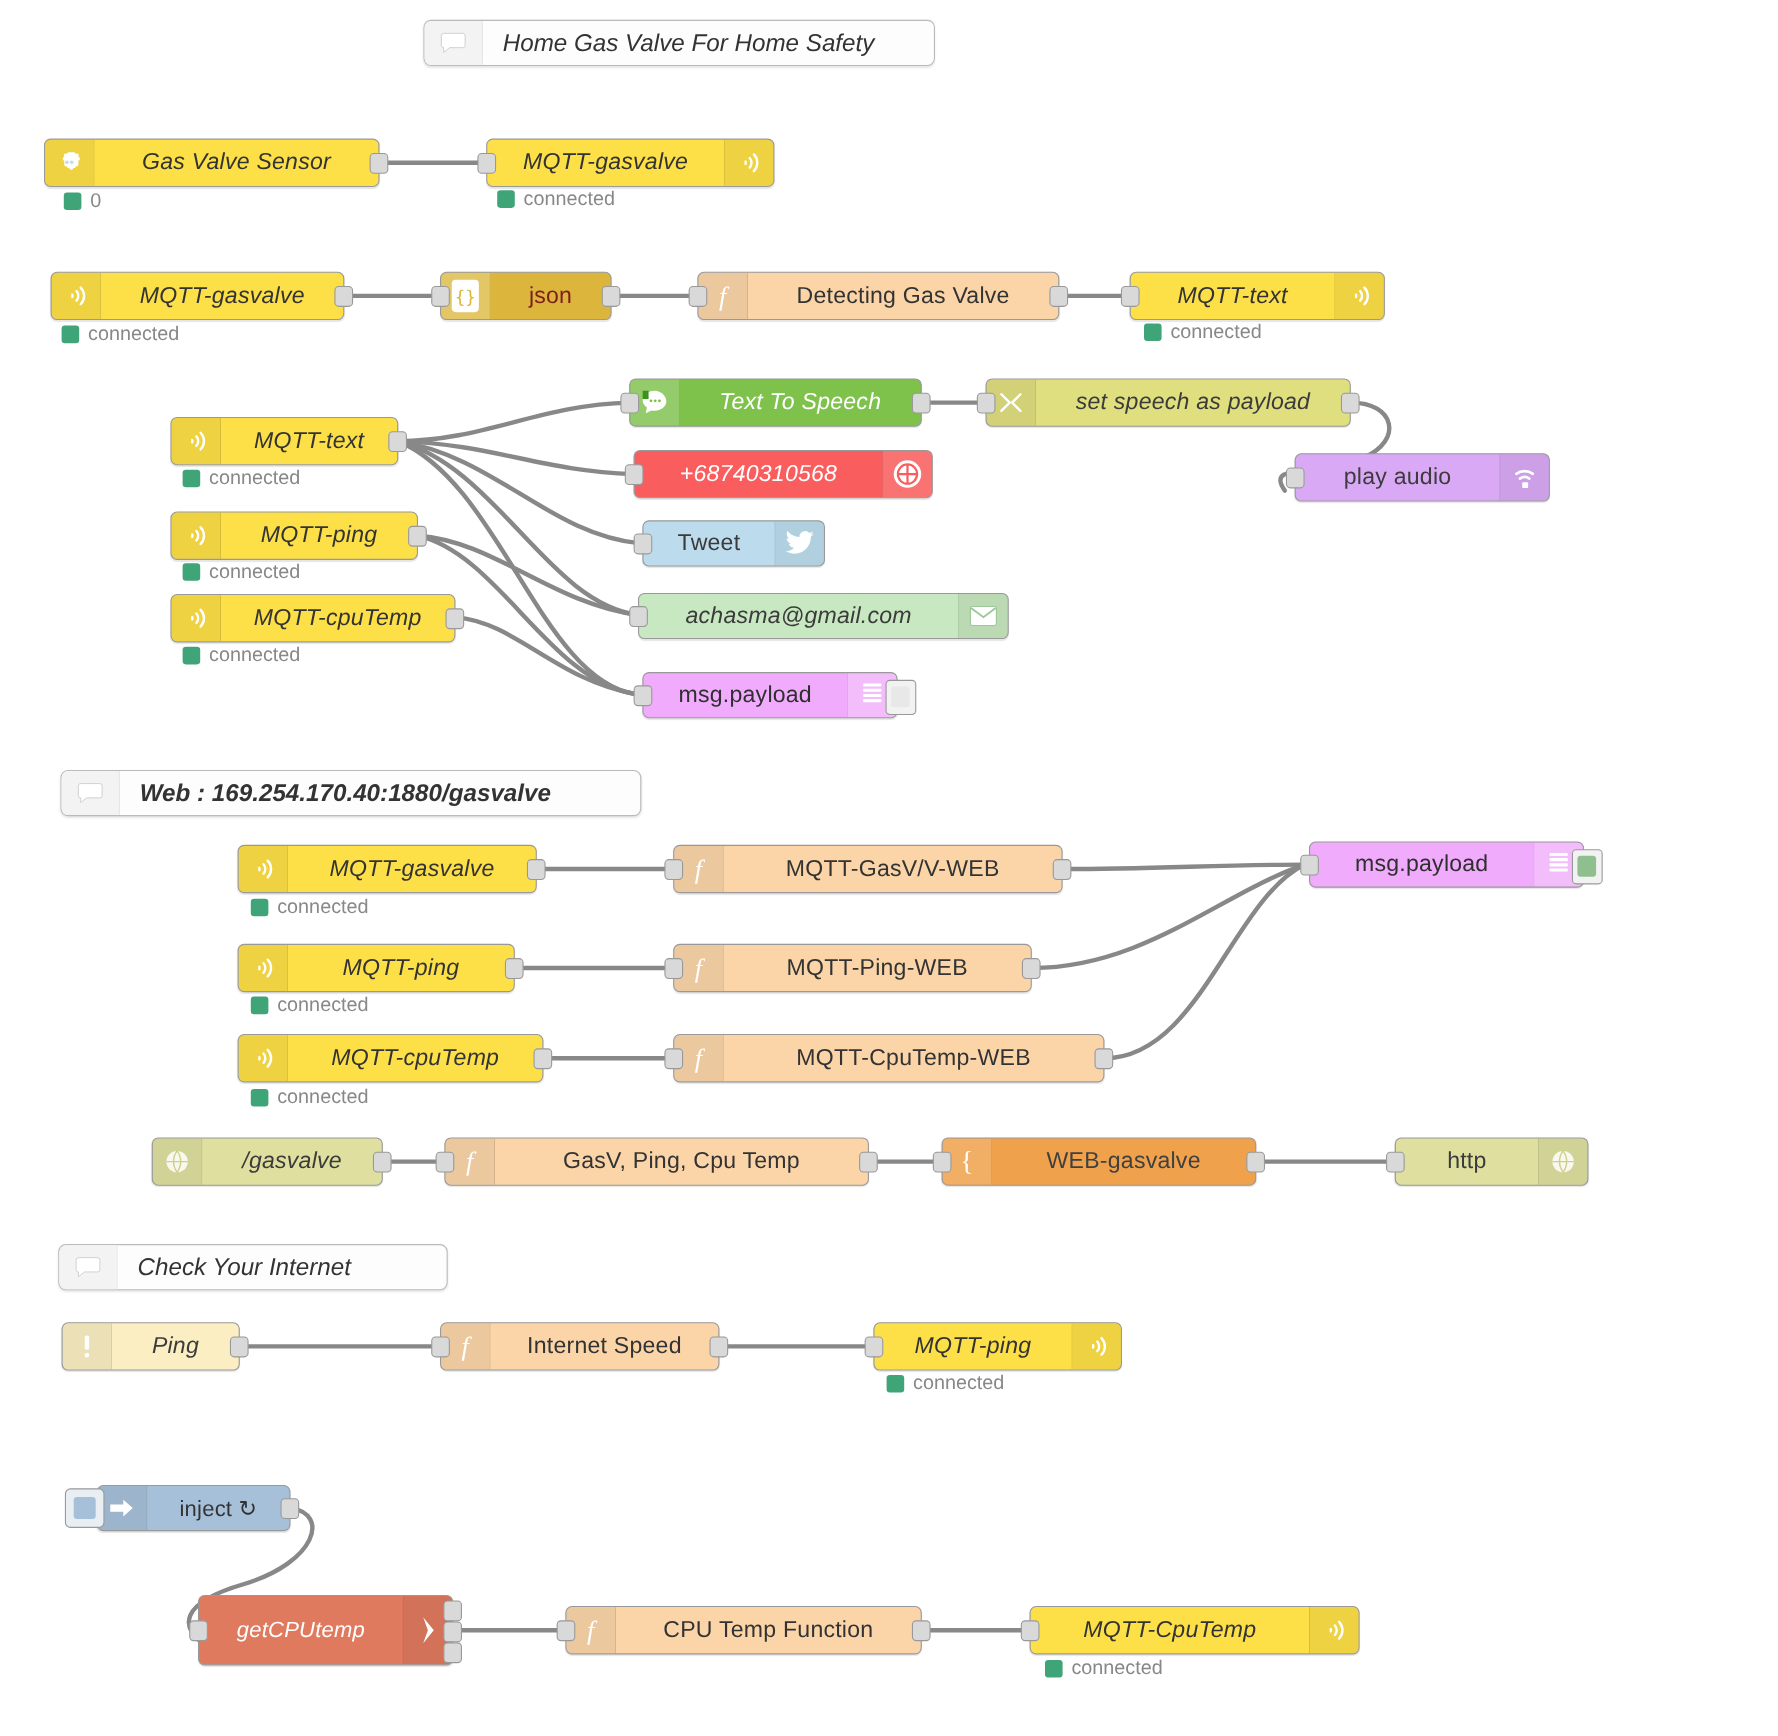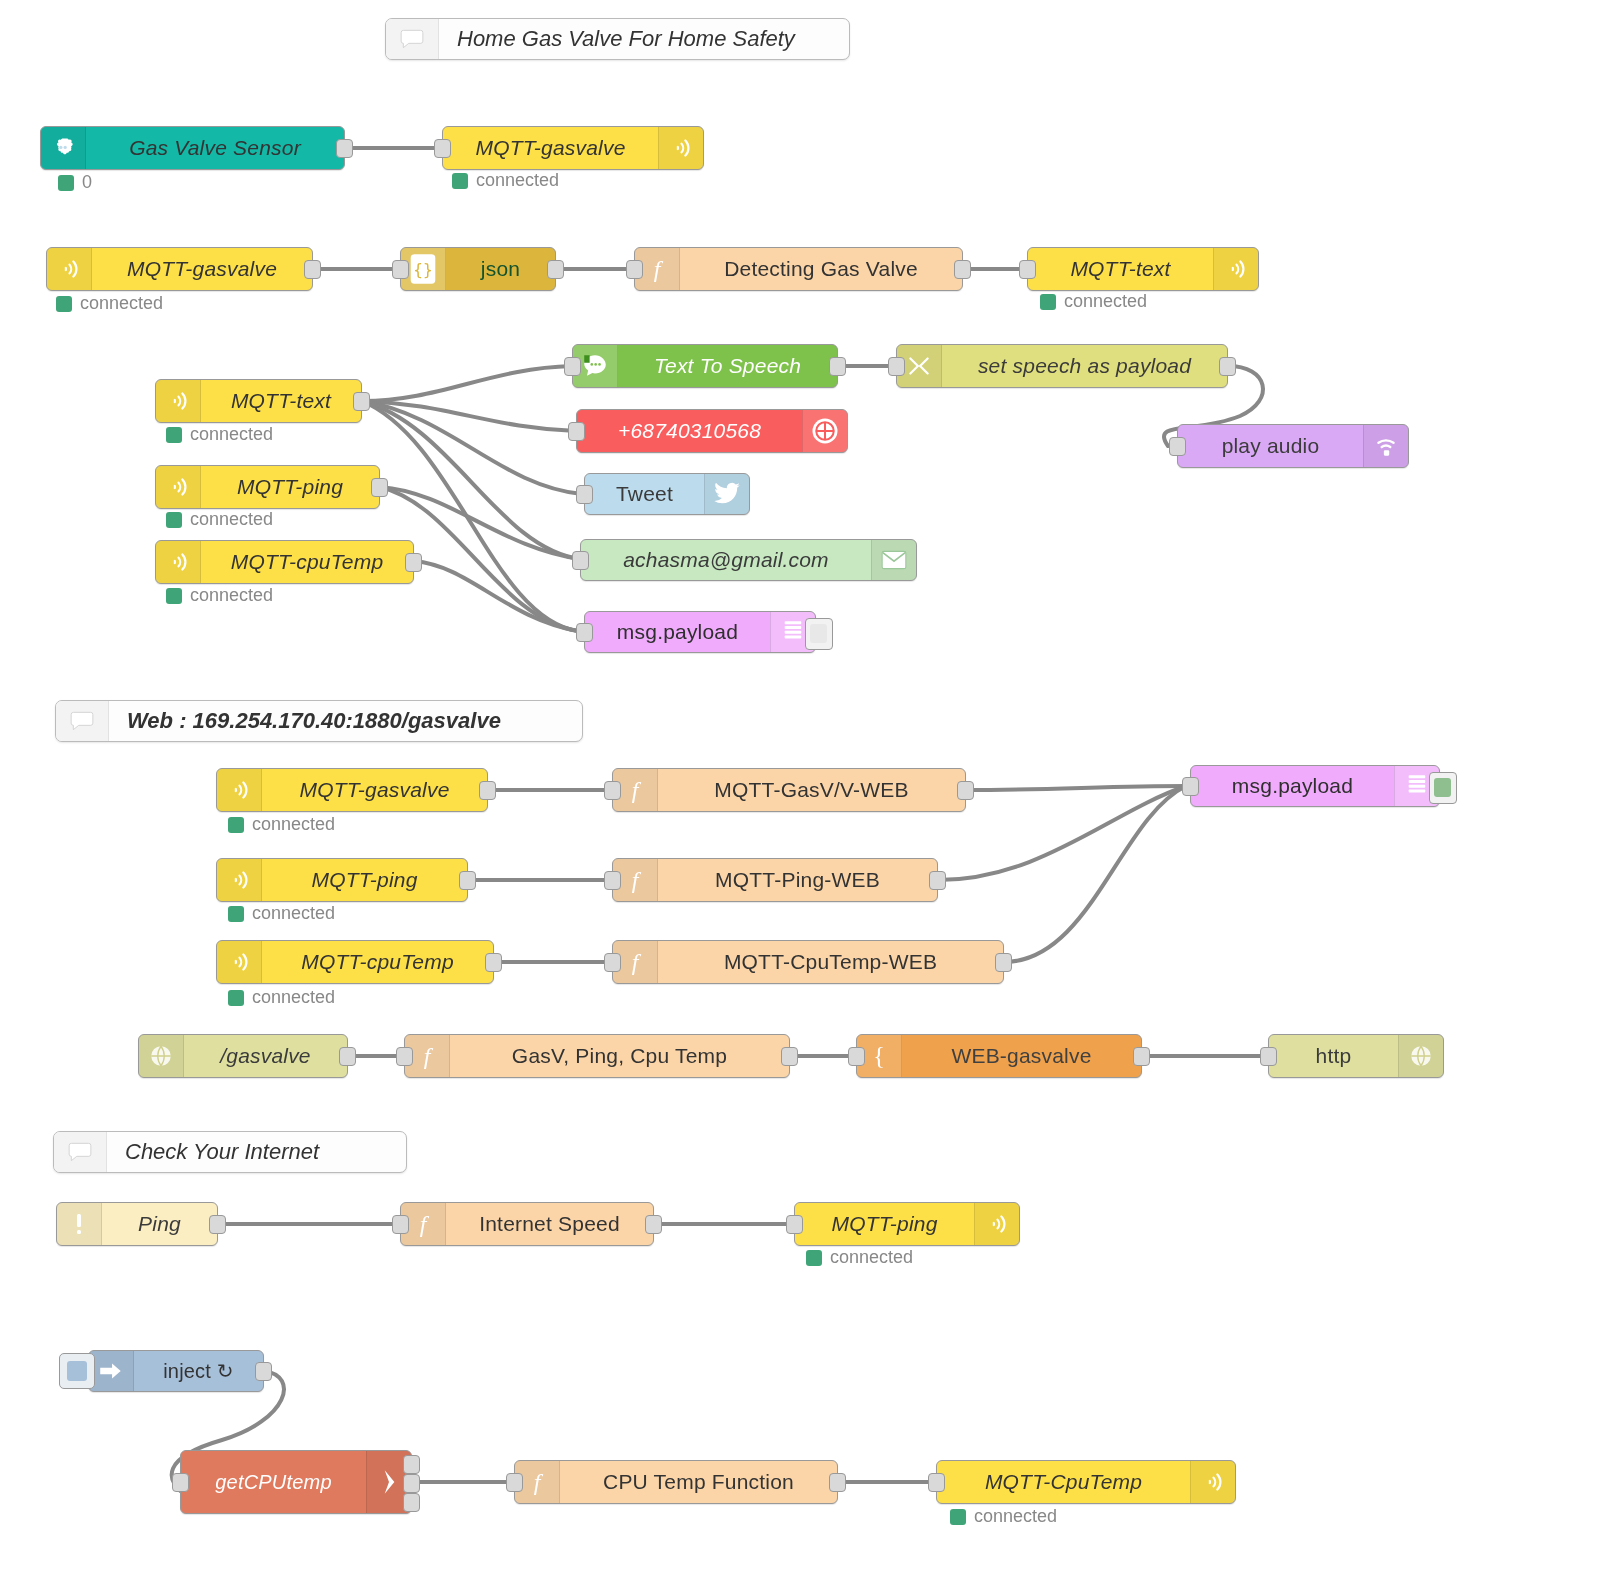--- a/index.html
+++ b/index.html
@@ -120,21 +120,21 @@
     align-items: center;
     padding-left: 18px;
     font-size: 22px;
     font-style: italic;
     color: #333;
     white-space: nowrap;
   }
 
   
   .c-mqtt   { background: #fde047; }
-  .c-rpi    { background: #14b8a6; }
+  .c-rpi    { background: #fde047; }
   .c-json   { background: #dcb63c; }
   .c-func   { background: #fbd5a8; }
   .c-tts    { background: #7ec14b; }
   .c-change { background: #e0df7f; }
   .c-sms    { background: #f95d5d; }
   .c-twitter{ background: #bcdced; }
   .c-email  { background: #c7e8c0; }
   .c-debug  { background: #f0abfc; }
   .c-audio  { background: #d9a9f5; }
   .c-httpin { background: #dfe0a0; }
@@ -327,21 +327,21 @@
   </div>
 
   <div class="node c-json" style="left:400px; top:247px; width:156px; height:44px;">
     <span class="port in" style="top:12px;"></span>
     <span class="iconbox left">
       <svg class="ic" width="30" height="32" viewBox="0 0 24 26">
         <rect x="2" y="1" width="20" height="24" rx="3" fill="#ffffff"></rect>
         <text x="12" y="18" font-size="13" font-family="monospace" text-anchor="middle" fill="#dcb63c">{}</text>
       </svg>
     </span>
-    <span class="label" style="color:#14532d;">json</span>
+    <span class="label" style="color:#7f1d1d;">json</span>
     <span class="port out" style="top:12px;"></span>
   </div>
 
   <div class="node c-func" style="left:634px; top:247px; width:329px; height:44px;">
     <span class="port in" style="top:12px;"></span>
     <span class="iconbox left">
       <svg class="ic" width="24" height="28" viewBox="0 0 24 28">
         <text x="12" y="22" font-size="24" font-style="italic" font-family="serif" text-anchor="middle" fill="#ffffff">f</text>
       </svg>
     </span>
@@ -494,21 +494,21 @@
         <g fill="none" stroke="#ffffff" stroke-width="2" stroke-linecap="round">
           <path d="M4 5l7 7-7 7"></path>
             <path d="M20 5l-7 7 7 7"></path>
         </g>
       </svg>
     </span>
     <span class="label" style="color:#3b3b3b;">set speech as payload</span>
     <span class="port out" style="top:12px;"></span>
   </div>
 
-  <div class="node c-audio" style="left:1177px; top:424px; width:232px; height:44px;">
+  <div class="node c-audio" style="left:1177px; top:412px; width:232px; height:44px;">
     <span class="port in" style="top:12px;"></span>
     <span class="label" style="color:#3b3b3b;">play audio</span>
     <span class="iconbox right">
       <svg class="ic" width="26" height="28" viewBox="0 0 24 26">
         <g fill="none" stroke="#ffffff" stroke-width="2.2" stroke-linecap="round">
           <path d="M5 10a12 12 0 0 1 14 0"></path>
           <path d="M8 14a7 7 0 0 1 8 0"></path>
         </g>
         <rect x="10" y="17" width="5" height="5" rx="1" fill="#ffffff"></rect>
       </svg>

